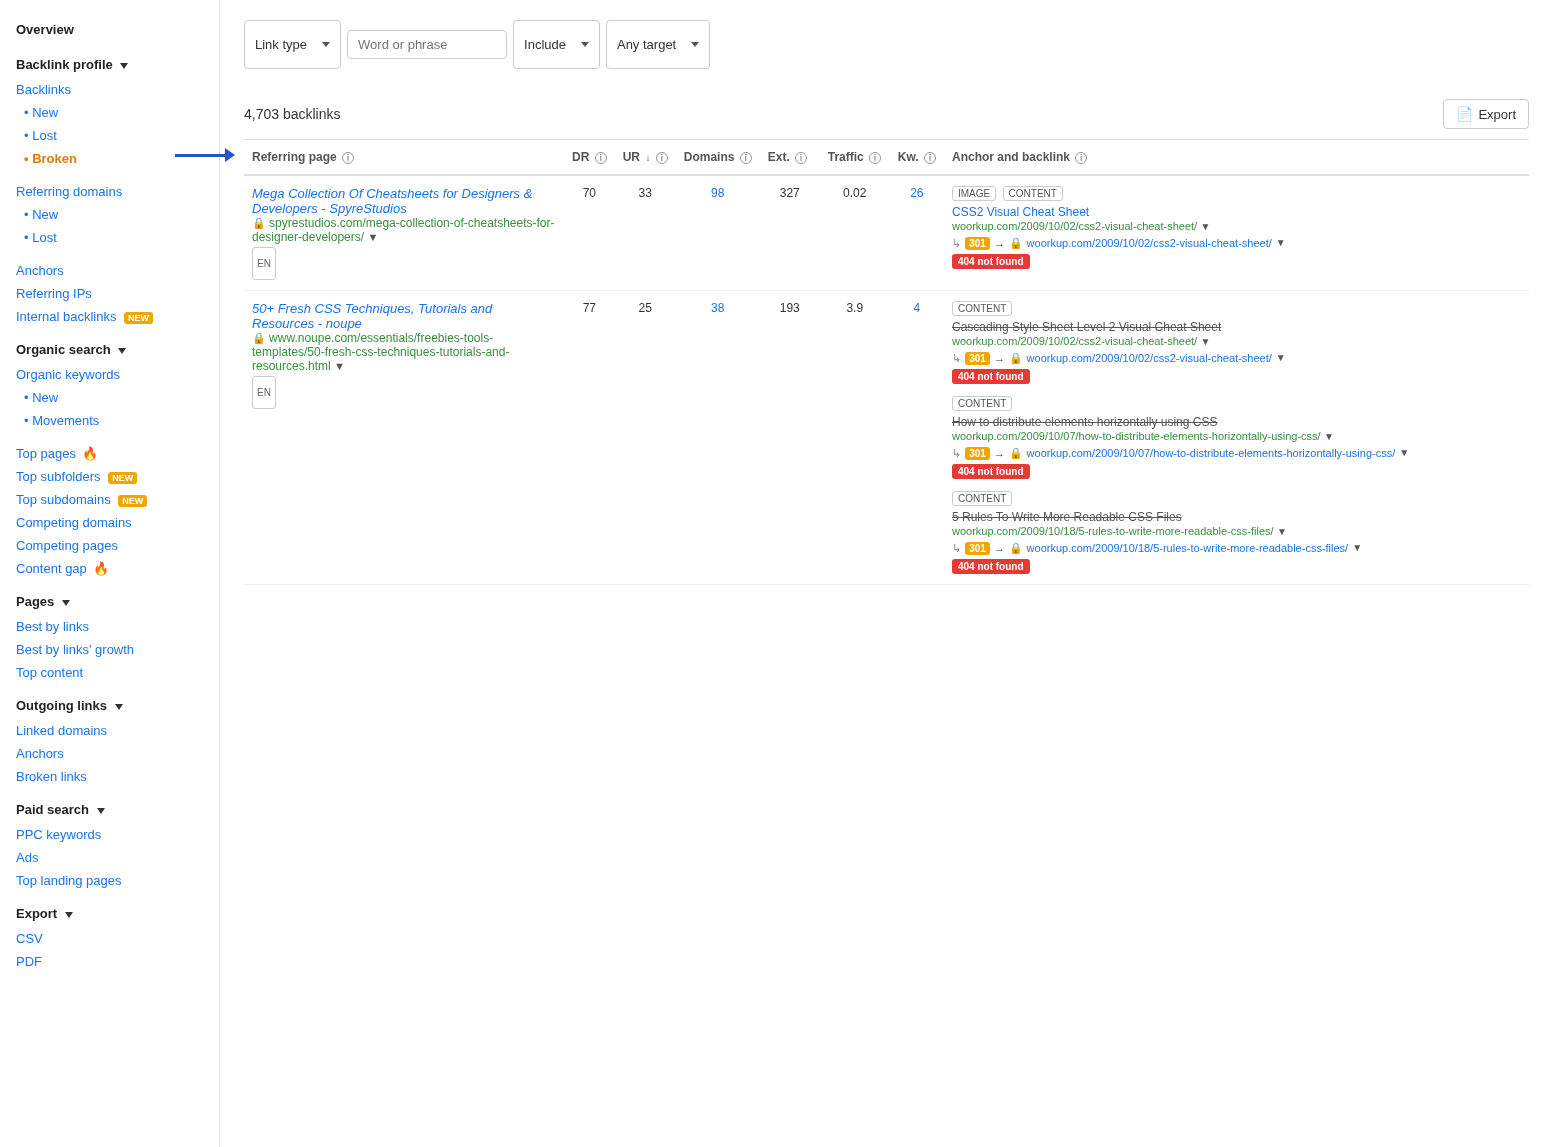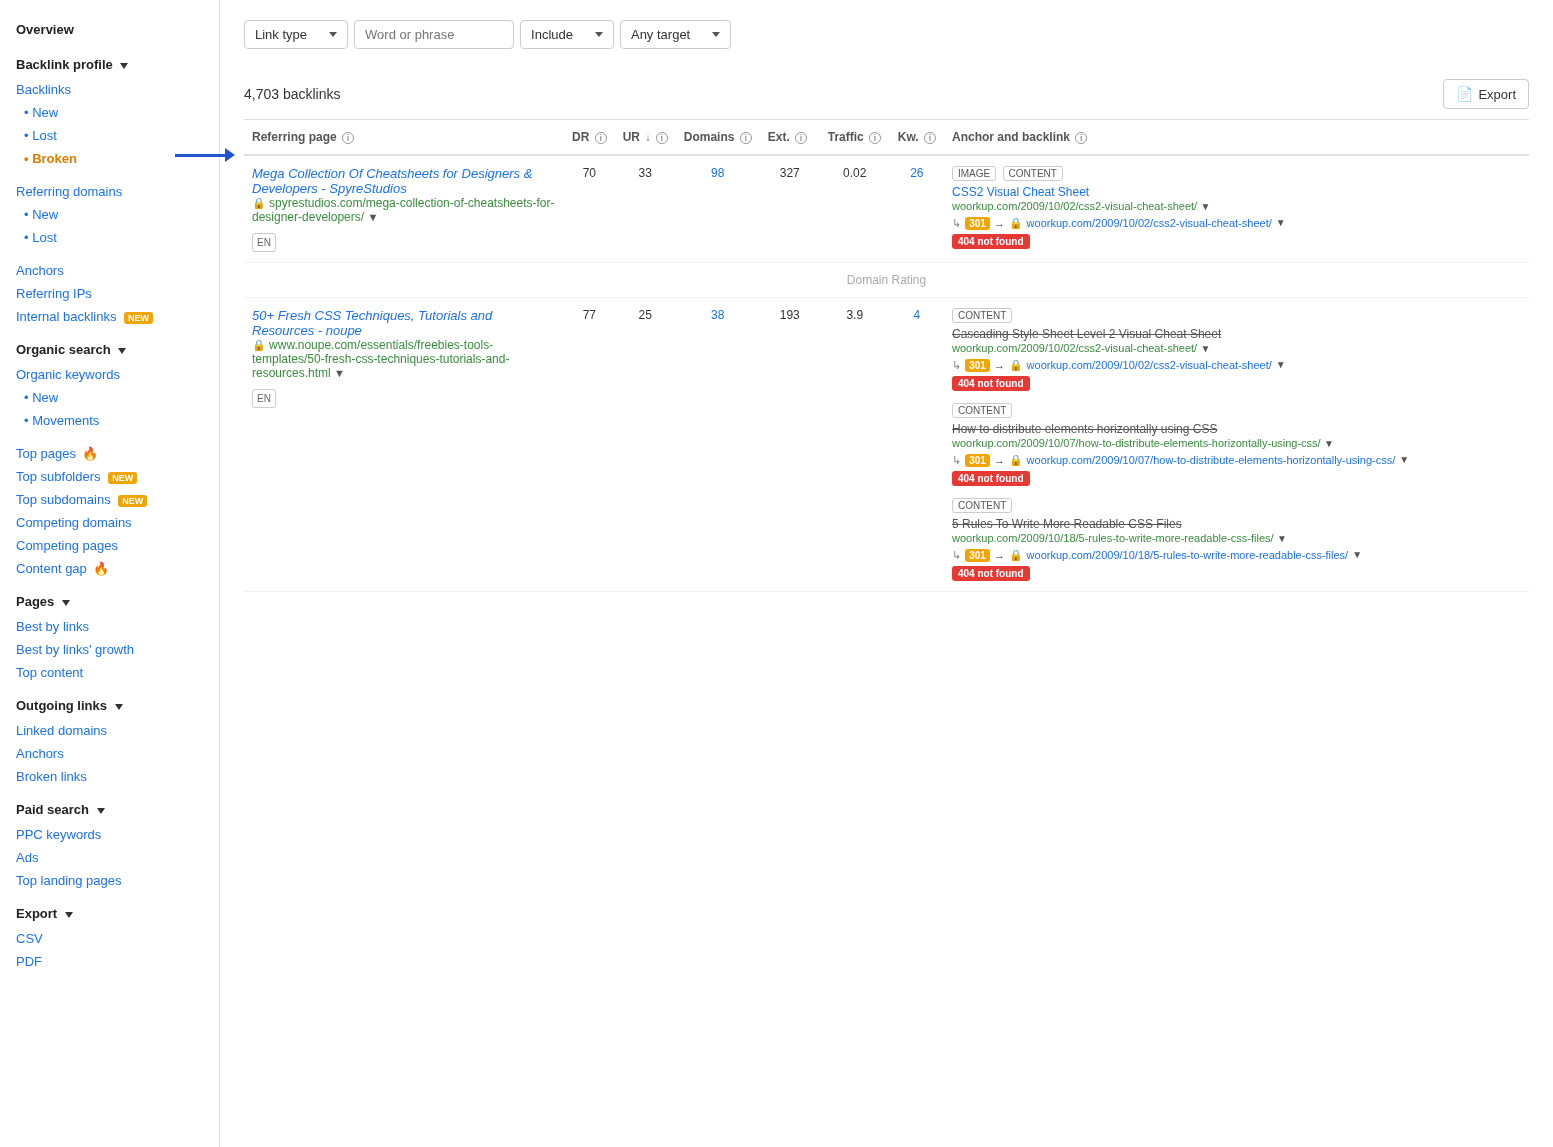--- a/index.html
+++ b/index.html
@@ -85,24 +85,24 @@
     
     .filters-bar {
       display: flex;
       align-items: center;
       gap: 6px;
       margin-bottom: 20px;
     }
     .filter-btn {
       display: flex;
       align-items: center;
-      gap: 20px;
+      gap: 13px;
       border: 1px solid #ccc;
       border-radius: 4px;
-      padding: 6px 10px;
+      padding: 16px 10px;
       background: #fff;
       font-size: 13px;
       cursor: pointer;
       color: #333;
     }
     .filter-chevron {
       display: inline-block;
       width: 0; height: 0;
       border-left: 4px solid transparent;
       border-right: 4px solid transparent;
@@ -182,24 +182,24 @@
     .col-anchor { width: auto; }
 
     .page-title-link { color: #1a73e8; text-decoration: none; font-size: 13px; font-weight: 500; font-style: italic; }
     .domain-link { color: #388e3c; text-decoration: none; font-size: 12px; }
     .green-lock { color: #388e3c; font-size: 11px; }
     .path-text { color: #388e3c; font-size: 12px; }
     .lang-badge {
       display: inline-block;
       border: 1px solid #ccc;
       border-radius: 3px;
-      padding: 3px 4px;
+      padding: 10px 4px;
       font-size: 10px;
       color: #666;
-      margin-top: 9px;
+      margin-top: 3px;
     }
     .num-blue { color: #1a73e8; font-weight: 500; }
     .num-normal { color: #333; }
 
     
     .anchor-cell { font-size: 12px; }
     .content-tag {
       display: inline-block;
       border: 1px solid #ccc;
       border-radius: 3px;
@@ -445,23 +445,20 @@
             <span class="redirect-lock">🔒</span>
             <a class="redirect-url">woorkup.com/2009/10/02/css2-visual-cheat-sheet/</a>
             <span style="color:#555;font-size:10px;">▼</span>
           </div>
           <div>
             <span class="not-found-badge">404 not found</span>
           </div>
         </td>
       </tr>
 
-      <tr>
-        <td colspan="8" class="domain-rating-label">Domain Rating</td>
-      </tr>
 
       <tr>
         <td class="col-referring">
           <a class="page-title-link">50+ Fresh CSS Techniques, Tutorials and Resources - noupe</a>
           <br>
           <span class="green-lock">🔒</span>
           <a class="domain-link">www.noupe.com</a><span class="path-text">/essentials/freebies-tools-templates/50-fresh-css-techniques-tutorials-and-resources.html</span>
           <span style="color:#555; font-size:11px;">▼</span>
           <br>
           <span class="lang-badge">EN</span>

